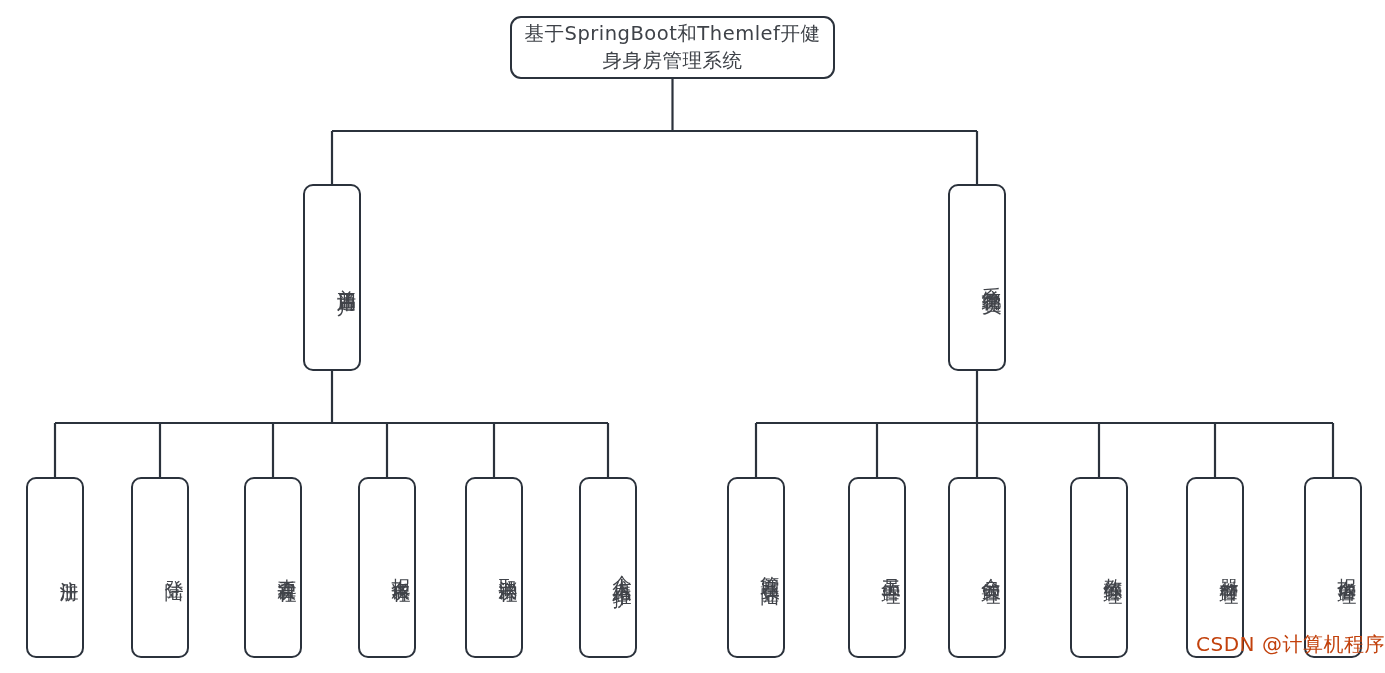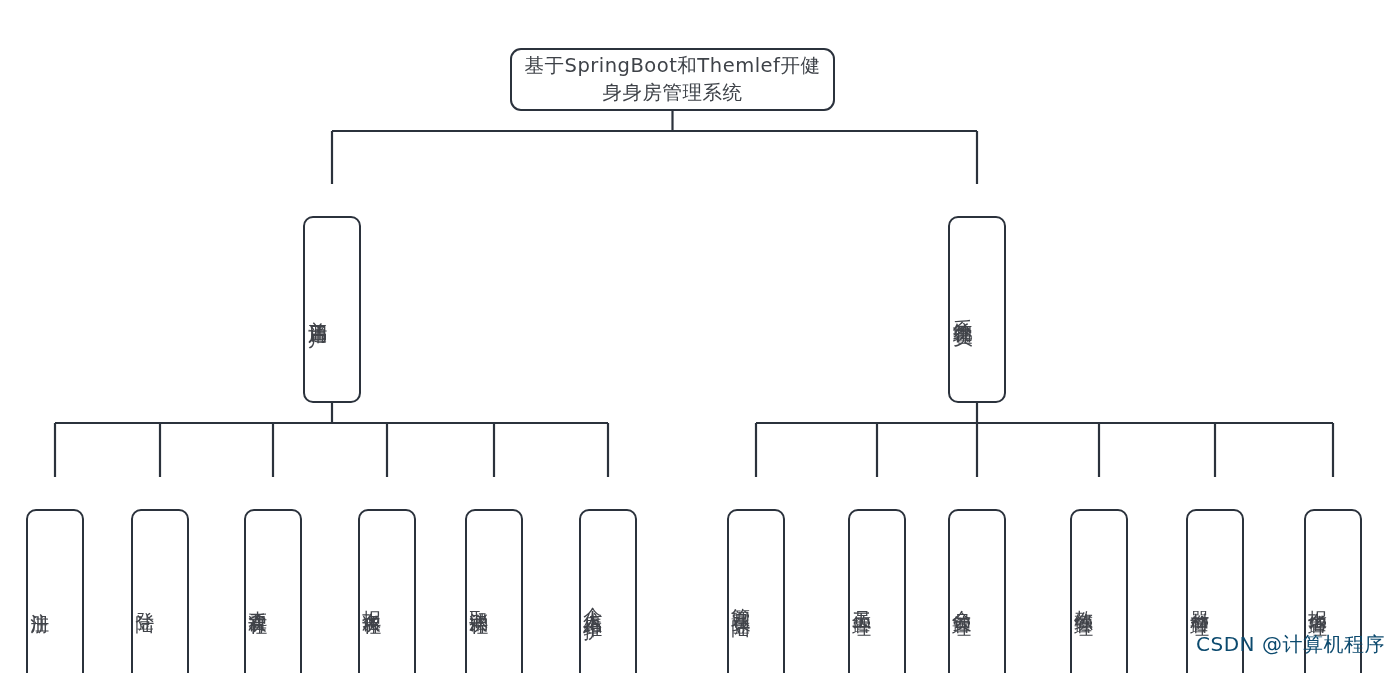--- a/index.html
+++ b/index.html
@@ -29,25 +29,24 @@
   }
   
   .node {
     position: absolute;
     box-sizing: border-box;
     border: 2.2px solid #2b323c;
     border-radius: 10px;
     background: #ffffff;
     display: flex;
     align-items: center;
-    justify-content: flex-start;
+    justify-content: flex-end;
     text-align: center;
     color: #404349;
     z-index: 2;
-    margin-top: 32px;
   }
   .node .label {
     display: block;
     line-height: 1.28;
     letter-spacing: 0.5px;
   }
   
   .node-root {
     left: 510px;
     top: 16px;
@@ -86,21 +85,21 @@
     font-size: 19px;
     line-height: 1.30;
     letter-spacing: 2.5px;
   }
   
   #watermark {
     position: absolute;
     left: 1196px;
     top: 631px;
     font-size: 20px;
-    color: #0c4a6e;
+    color: #c2410c;
     white-space: nowrap;
     z-index: 3;
     letter-spacing: 0.5px;
   }
 </style>
 </head>
 <body>
 
 <div id="canvas">
 

